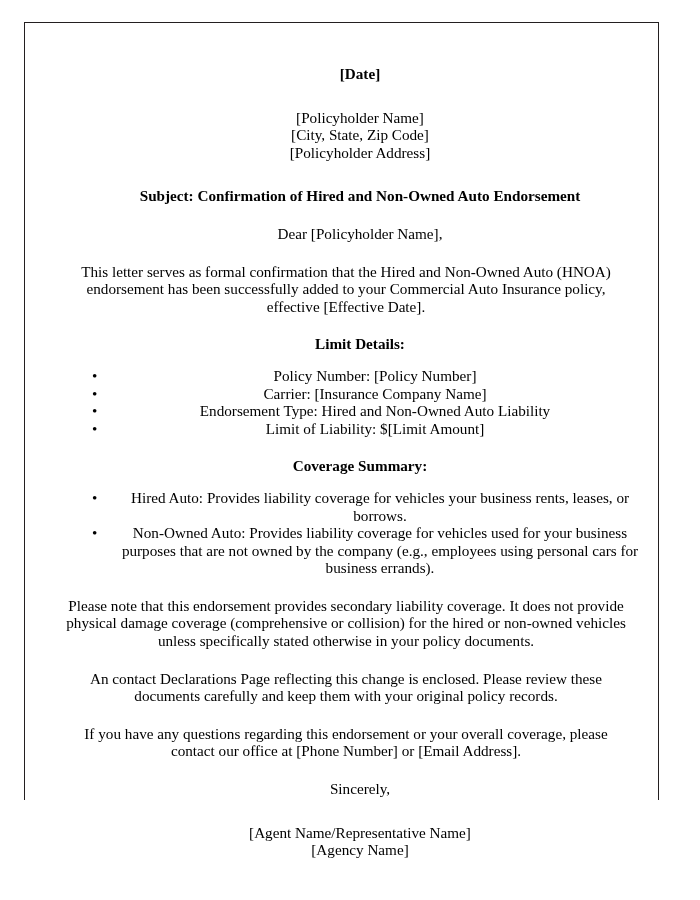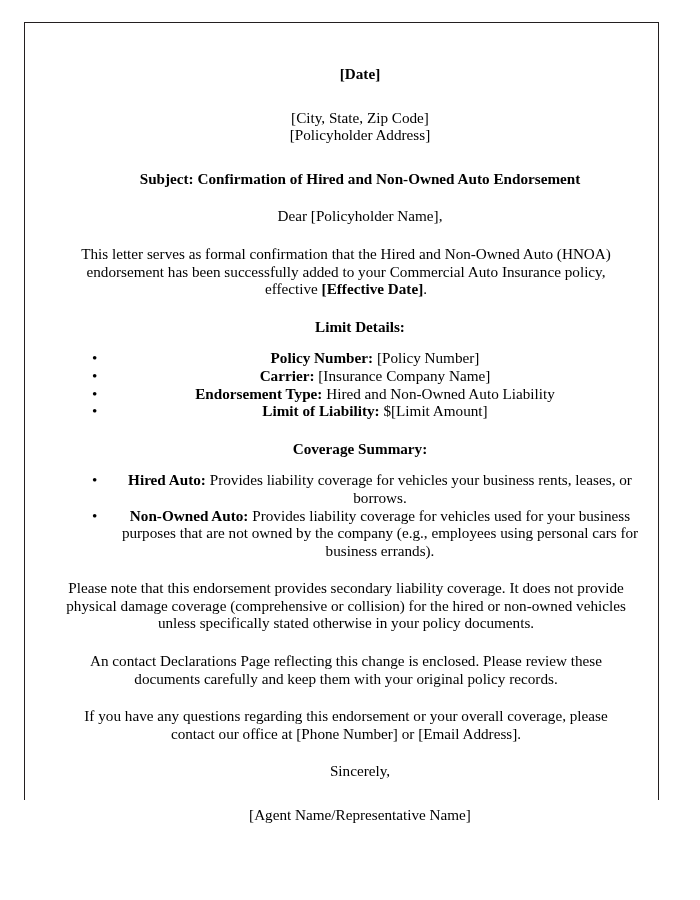--- a/index.html
+++ b/index.html
@@ -51,21 +51,21 @@
   .gap-md         { height: 20px; }
   .gap-sm         { height: 14px; }
 
   .addr .line { white-space: nowrap; }
 
   .subject  { font-weight: bold; font-family: Liberation Serif, serif; }
   .sec-head { font-weight: bold; }
 
   .para { width: 562px; }
 
-  strong, b { font-weight: bold; }
+  strong, b { font-weight: normal; }
 
   
   ul.bullets {
     margin: 0;
     padding: 0;
     list-style: none;
   }
   ul.bullets > li {
     position: relative;
     padding-left: 40px;
@@ -85,20 +85,21 @@
 <body>
 
 <div class="page-sheet">
   <div class="page-body">
 
     <p class="blk-date">[Date]</p>
 
     <div class="gap-lg"></div>
 
     <div class="addr">
+      <p class="line">[Policyholder Name]</p>
       <p class="line">[City, State, Zip Code]</p>
       <p class="line">[Policyholder Address]</p>
     </div>
 
     <div class="gap-lg"></div>
 
     <p class="subject">Subject: Confirmation of Hired and Non-Owned Auto Endorsement</p>
 
     <div class="gap-md"></div>
 
@@ -157,16 +158,17 @@
     <p class="para">If you have any questions regarding this endorsement or your overall coverage, please contact our office at [Phone Number] or [Email Address].</p>
 
     <div class="gap-md"></div>
 
     <p>Sincerely,</p>
 
     <div class="gap-lg"></div>
 
     <div>
       <p class="line">[Agent Name/Representative Name]</p>
+      <p class="line">[Agency Name]</p>
     </div>
 
   </div>
 </div>
 
 </body></html>

